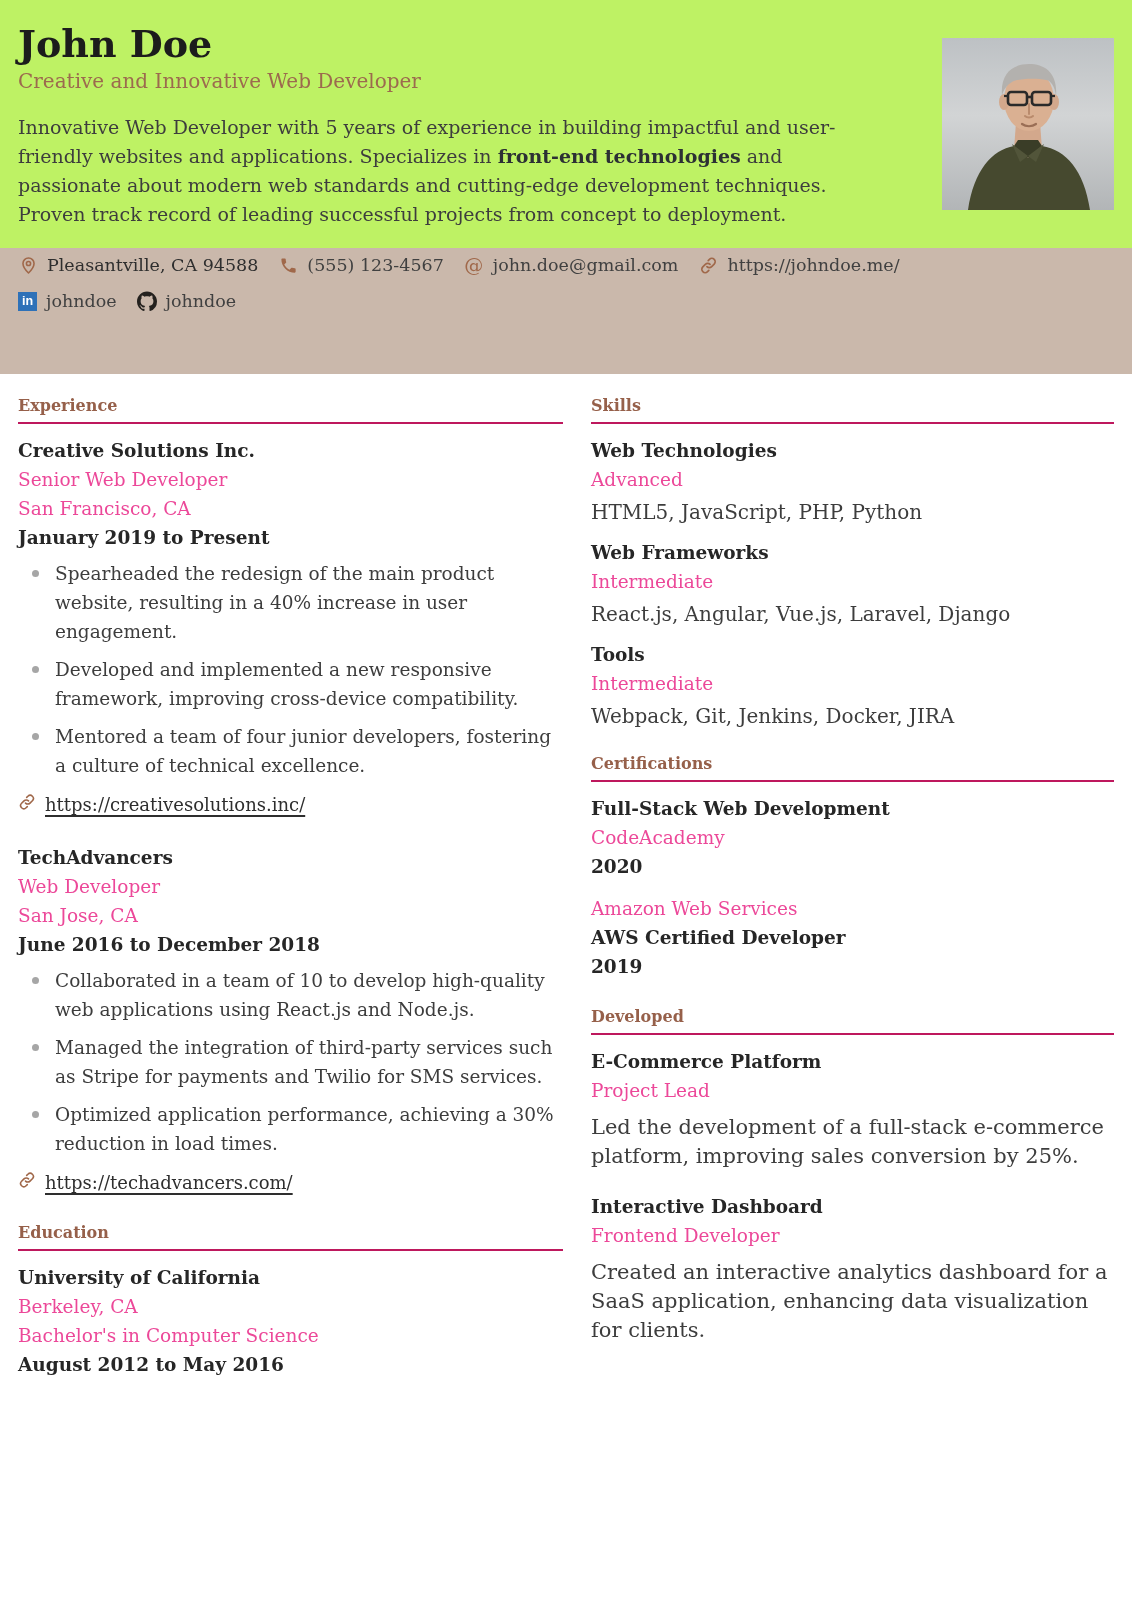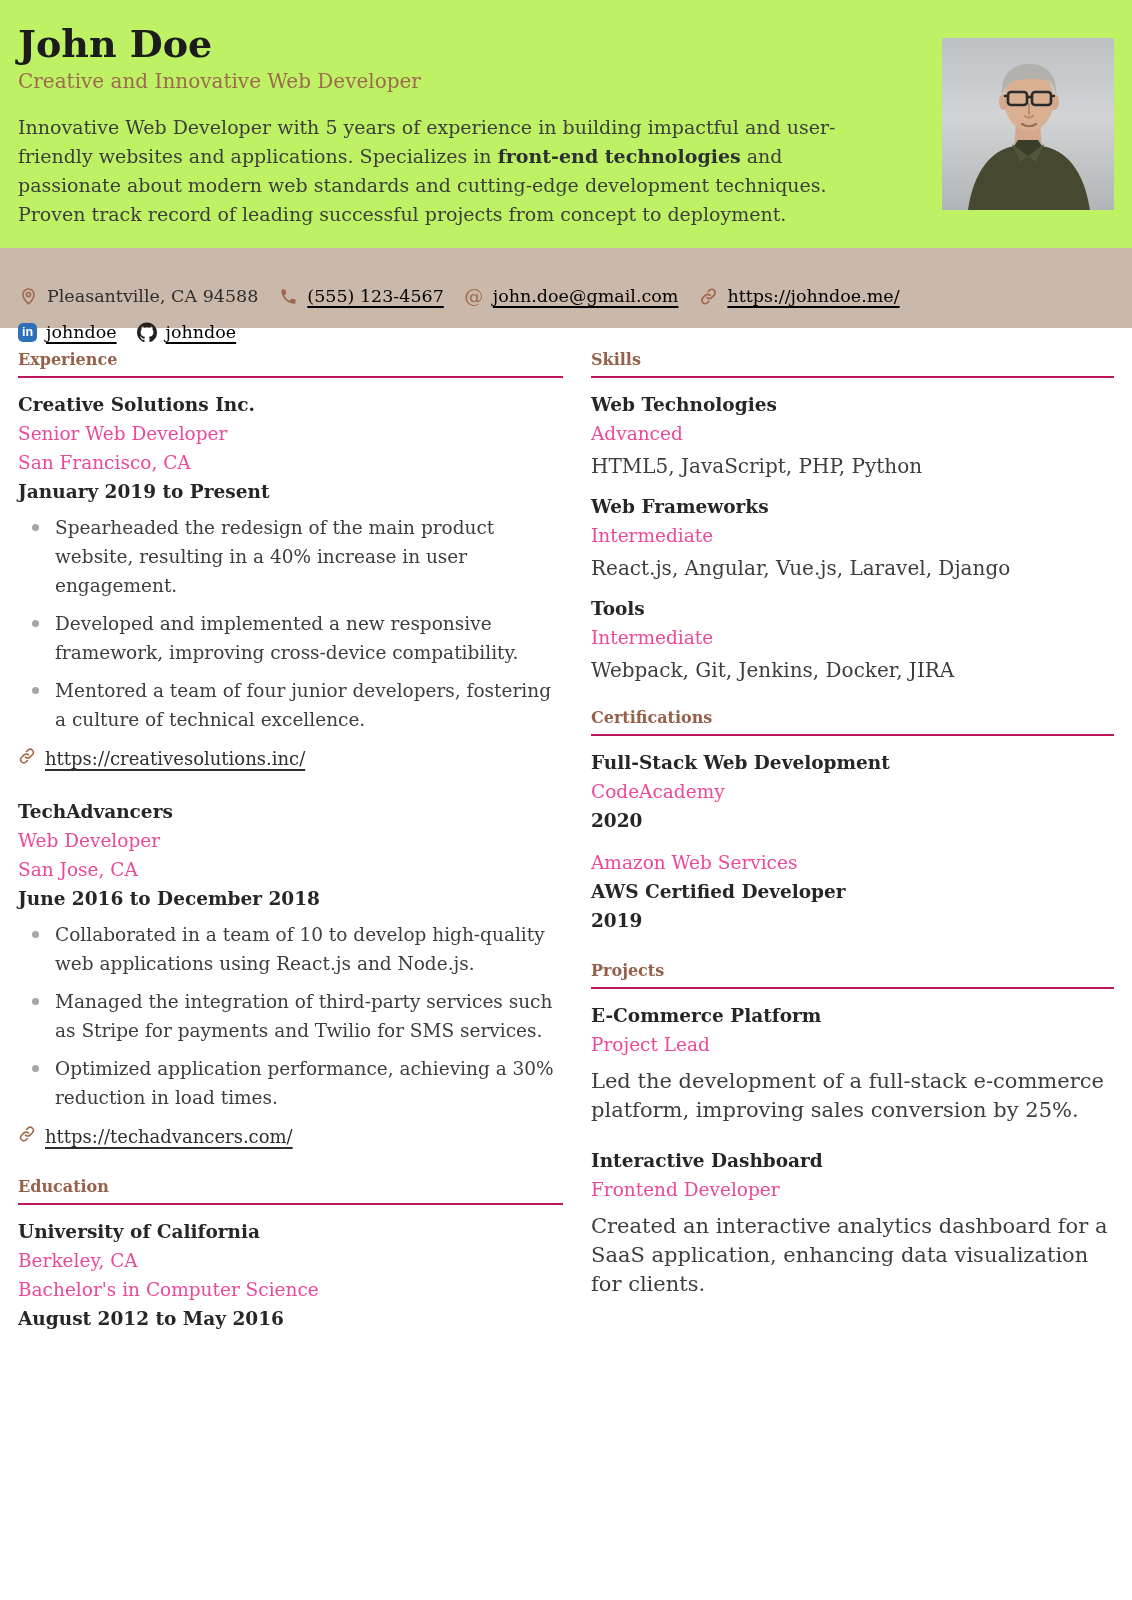--- a/index.html
+++ b/index.html
@@ -11,28 +11,28 @@
   .hero { background:#bef264; height:248px; padding:22px 18px 0; display:flex; align-items:flex-start; }
   .hero-text { flex:1 1 auto; margin-right:52px; }
   .name { font-size:38px; line-height:44px; font-weight:700; color:#1c1c1c; letter-spacing:0; }
   .headline { font-size:20px; line-height:30px; color:#9c6a4e; }
   .summary { margin-top:17px; font-size:19px; line-height:29px; color:#3d3d3d; }
   .summary strong { color:#2c3034; font-weight:700; }
   .photo { flex:0 0 172px; width:172px; height:172px; margin-top:16px; overflow:hidden; }
   .photo svg { display:block; width:100%; height:100%; }
 
   
-  .contact-bar { background:#cab8ab; height:80px; padding:34px 18px 0; }
+  .contact-bar { background:#cab8ab; height:126px; padding:3px 18px 0; }
   .contact-row { display:flex; align-items:center; column-gap:20px; height:28px; margin-bottom:8px; }
   .contact-item { display:inline-flex; align-items:center; gap:9px; font-size:17.5px; color:#2e2e2e; white-space:nowrap; }
-  .contact-item a { color:#000000; text-decoration:underline; text-decoration-thickness:1.5px; text-underline-offset:4px; cursor:pointer; }
+  .contact-item a { color:#404040; text-decoration-thickness:1.5px; text-underline-offset:4px; cursor:pointer; }
   .cicon { display:inline-flex; width:20px; height:20px; align-items:center; justify-content:center; flex:0 0 auto; }
   .cicon svg { width:19px; height:19px; }
   .at-glyph { font-size:19px; color:#a0684a; line-height:1; }
-  .li-badge { width:19px; height:19px; background:#2e71b8; border-radius:5px; color:#ffffff;
+  .li-badge { width:19px; height:19px; background:#2e71b8; border-radius:0; color:#ffffff;
               font-family:"Liberation Sans", sans-serif; font-weight:700; font-size:12.5px;
               display:inline-flex; align-items:center; justify-content:center; }
   .gh-badge svg { width:21px; height:21px; fill:#24211e; }
 
   
   .columns { display:grid; grid-template-columns:545px 523px; column-gap:28px; padding:22px 18px 40px; }
   section { margin-top:0; }
   section + section { margin-top:26px; }
   .sec-title { font-size:16px; font-weight:700; color:#96604a; padding-bottom:7px;
                border-bottom:2px solid #be185d; margin-bottom:12px; }
@@ -243,21 +243,21 @@
           <div class="line b">2020</div>
         </div>
         <div class="cert">
           <div class="line">Amazon Web Services</div>
           <div class="line b">AWS Certified Developer</div>
           <div class="line b">2019</div>
         </div>
       </section>
 
       <section>
-        <h2 class="sec-title">Projects</h2>
+        <h2 class="sec-title">Developed</h2>
 
         <div class="project">
           <div class="line b">E-Commerce Platform</div>
           <div class="line">Project Lead</div>
           <div class="proj-desc">Led the development of a full-stack e-commerce platform, improving sales conversion by 25%.</div>
         </div>
         <div class="project">
           <div class="line b">Interactive Dashboard</div>
           <div class="line">Frontend Developer</div>
           <div class="proj-desc">Created an interactive analytics dashboard for a SaaS application, enhancing data visualization for clients.</div>

